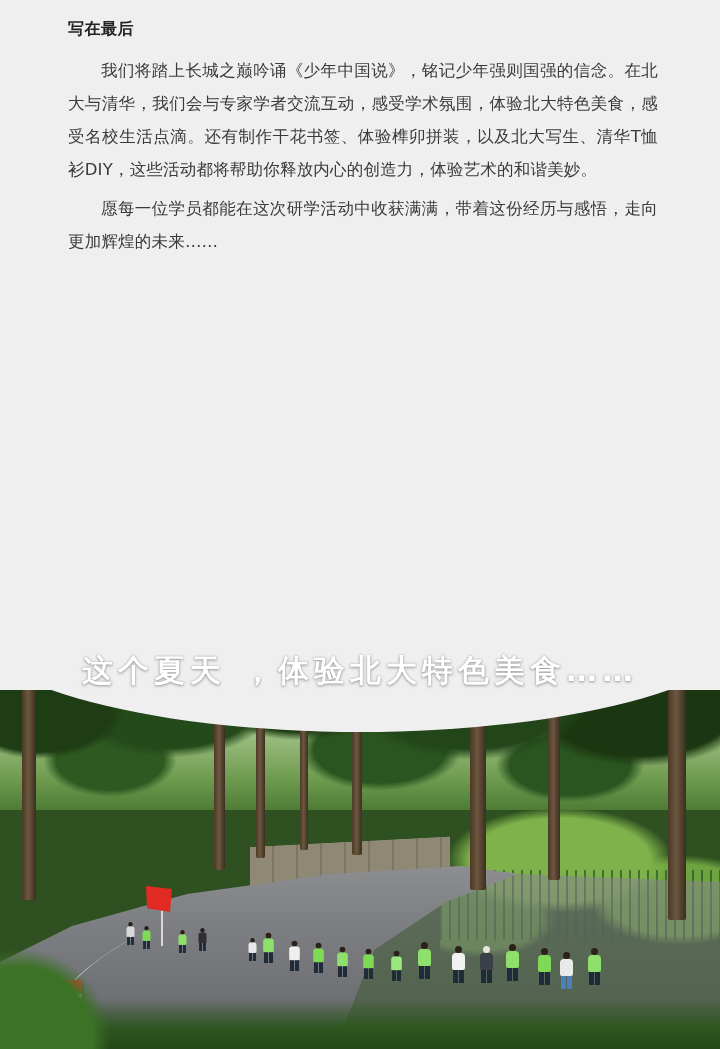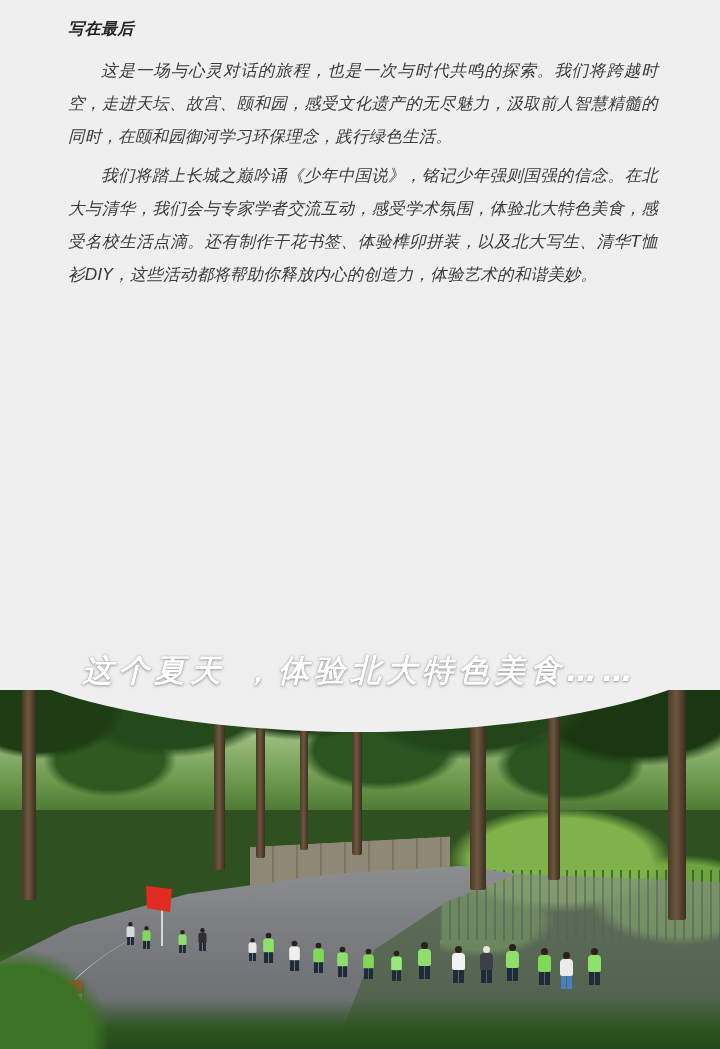--- a/index.html
+++ b/index.html
@@ -13,21 +13,20 @@
     font-family: "DejaVu Sans", "Liberation Sans", sans-serif;
     overflow: hidden;
     position: relative;
   }
 
   .page {
     position: relative;
     width: 720px;
     height: 1049px;
     background: #efefef;
-    font-style: italic;
   }
 
   .article {
     padding: 18px 62px 0 68px;
   }
 
   .article-title {
     font-size: 16px;
     font-weight: bold;
     color: #222;
@@ -245,22 +244,22 @@
     z-index: 9;
   }
 </style>
 </head>
 <body>
 
 <div class="page">
 
   <div class="article">
     <h1 class="article-title">写在最后</h1>
-    <p class="para">这是一场与心灵对话的旅程，也是一次与时代共鸣的探索。我们将跨越时空，走进天坛、故宫、颐和园，感受文化遗产的无尽魅力，汲取前人智慧精髓的同时，在颐和园御河学习环保理念，践行绿色生活。</p>
     <p class="para">我们将踏上长城之巅吟诵《少年中国说》，铭记少年强则国强的信念。在北大与清华，我们会与专家学者交流互动，感受学术氛围，体验北大特色美食，感受名校生活点滴。还有制作干花书签、体验榫卯拼装，以及北大写生、清华T恤衫DIY，这些活动都将帮助你释放内心的创造力，体验艺术的和谐美妙。</p>
+    <p class="para">愿每一位学员都能在这次研学活动中收获满满，带着这份经历与感悟，走向更加辉煌的未来……</p>
   </div>
 
   <div class="banner-zone">
 
     <div class="slogan">这个夏天 ，体验北大特色美食……</div>
 
     <div class="photo">
       <div class="sky"></div>
       <div class="canopy"></div>
       <div class="hedge"></div>

